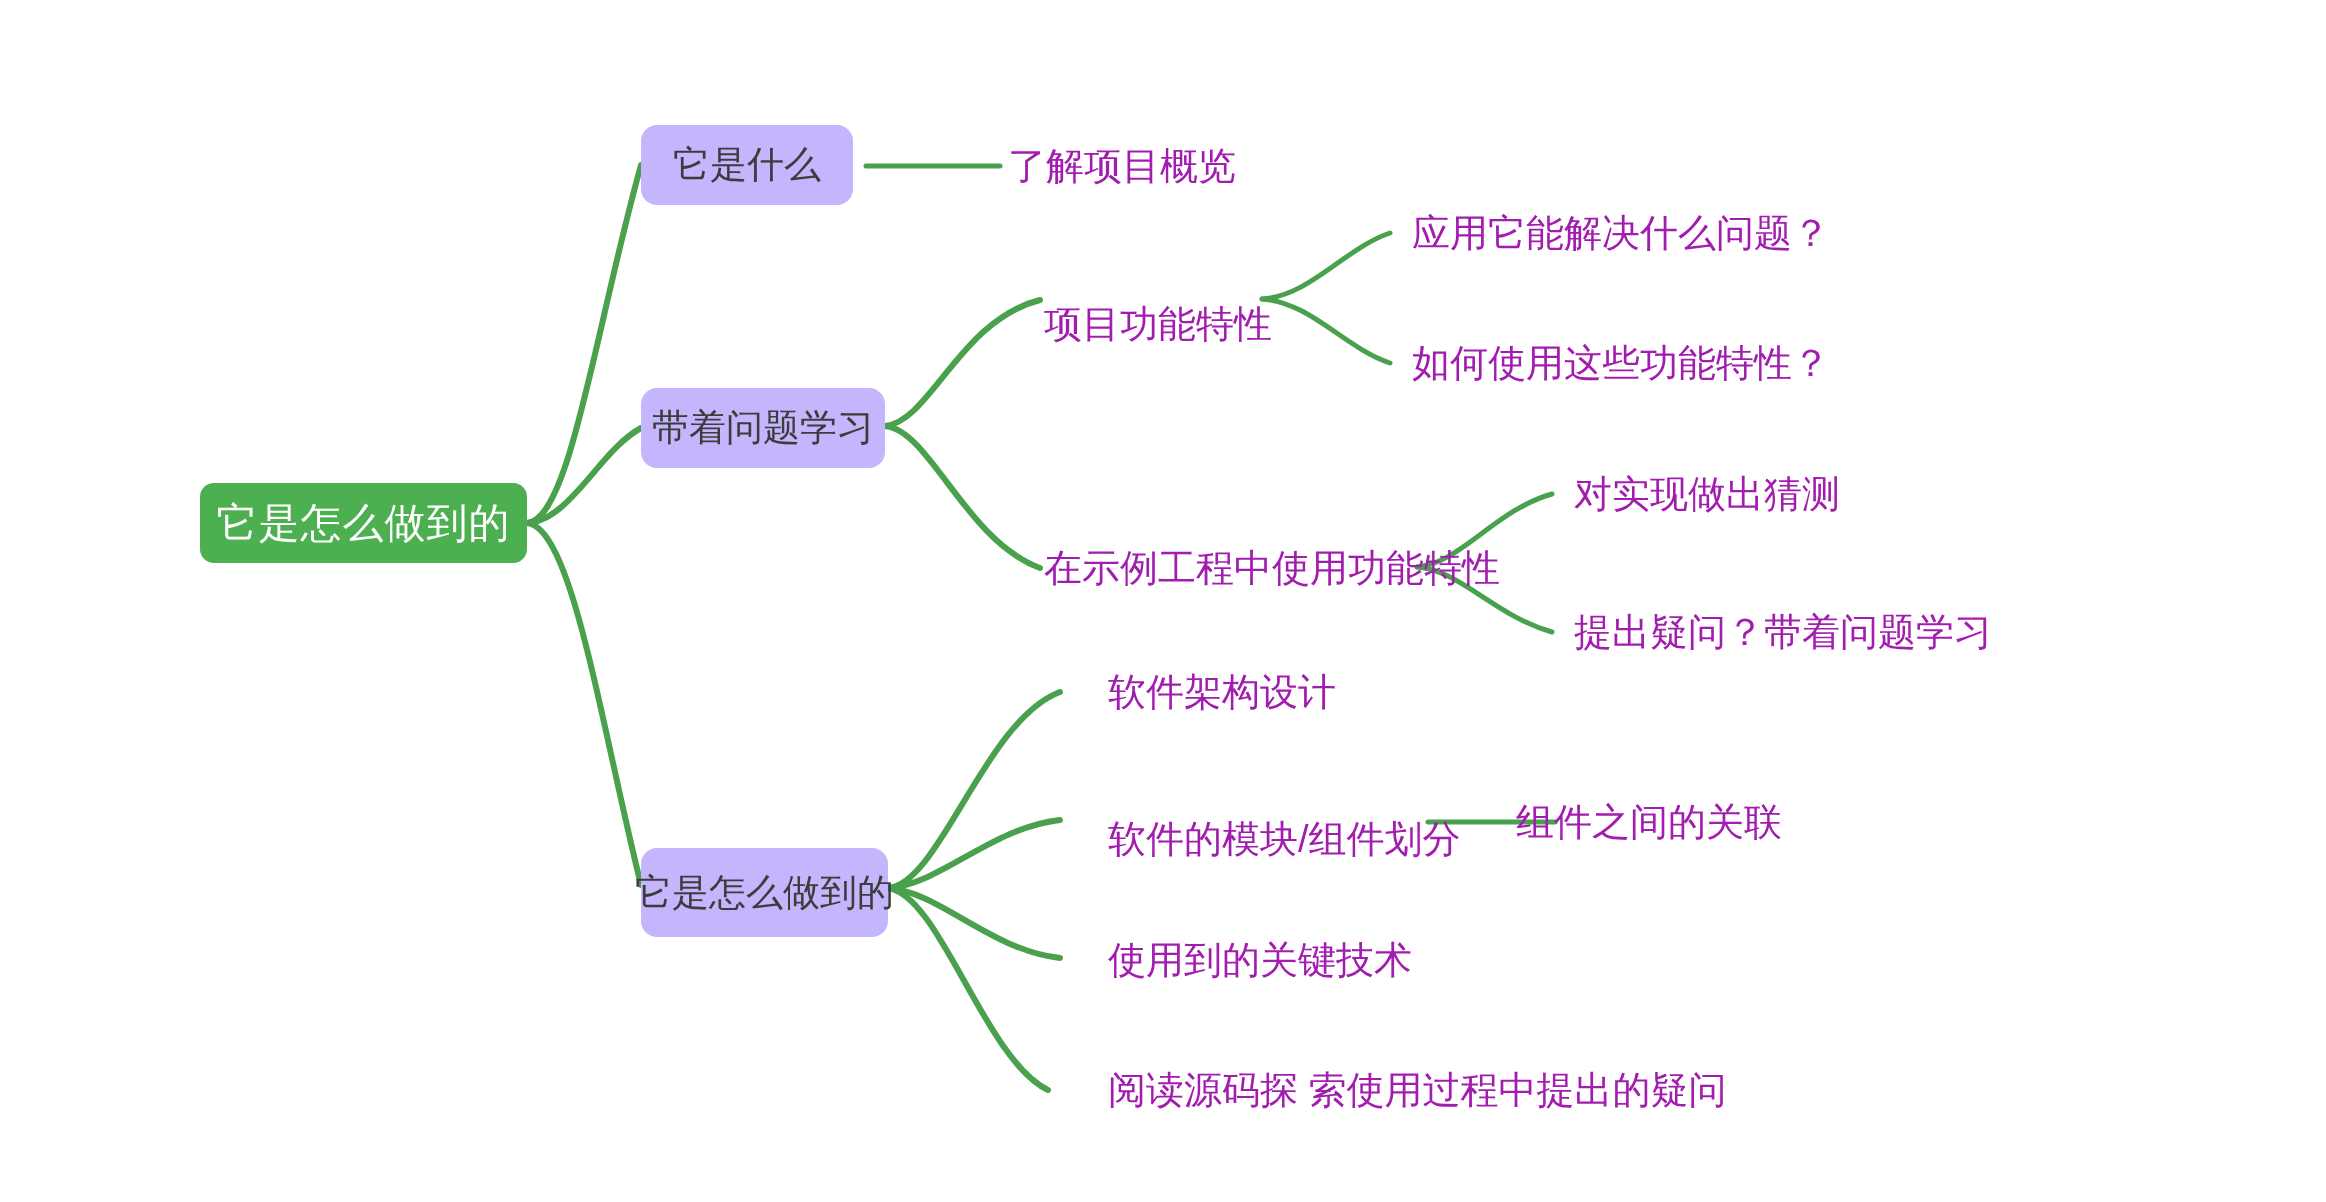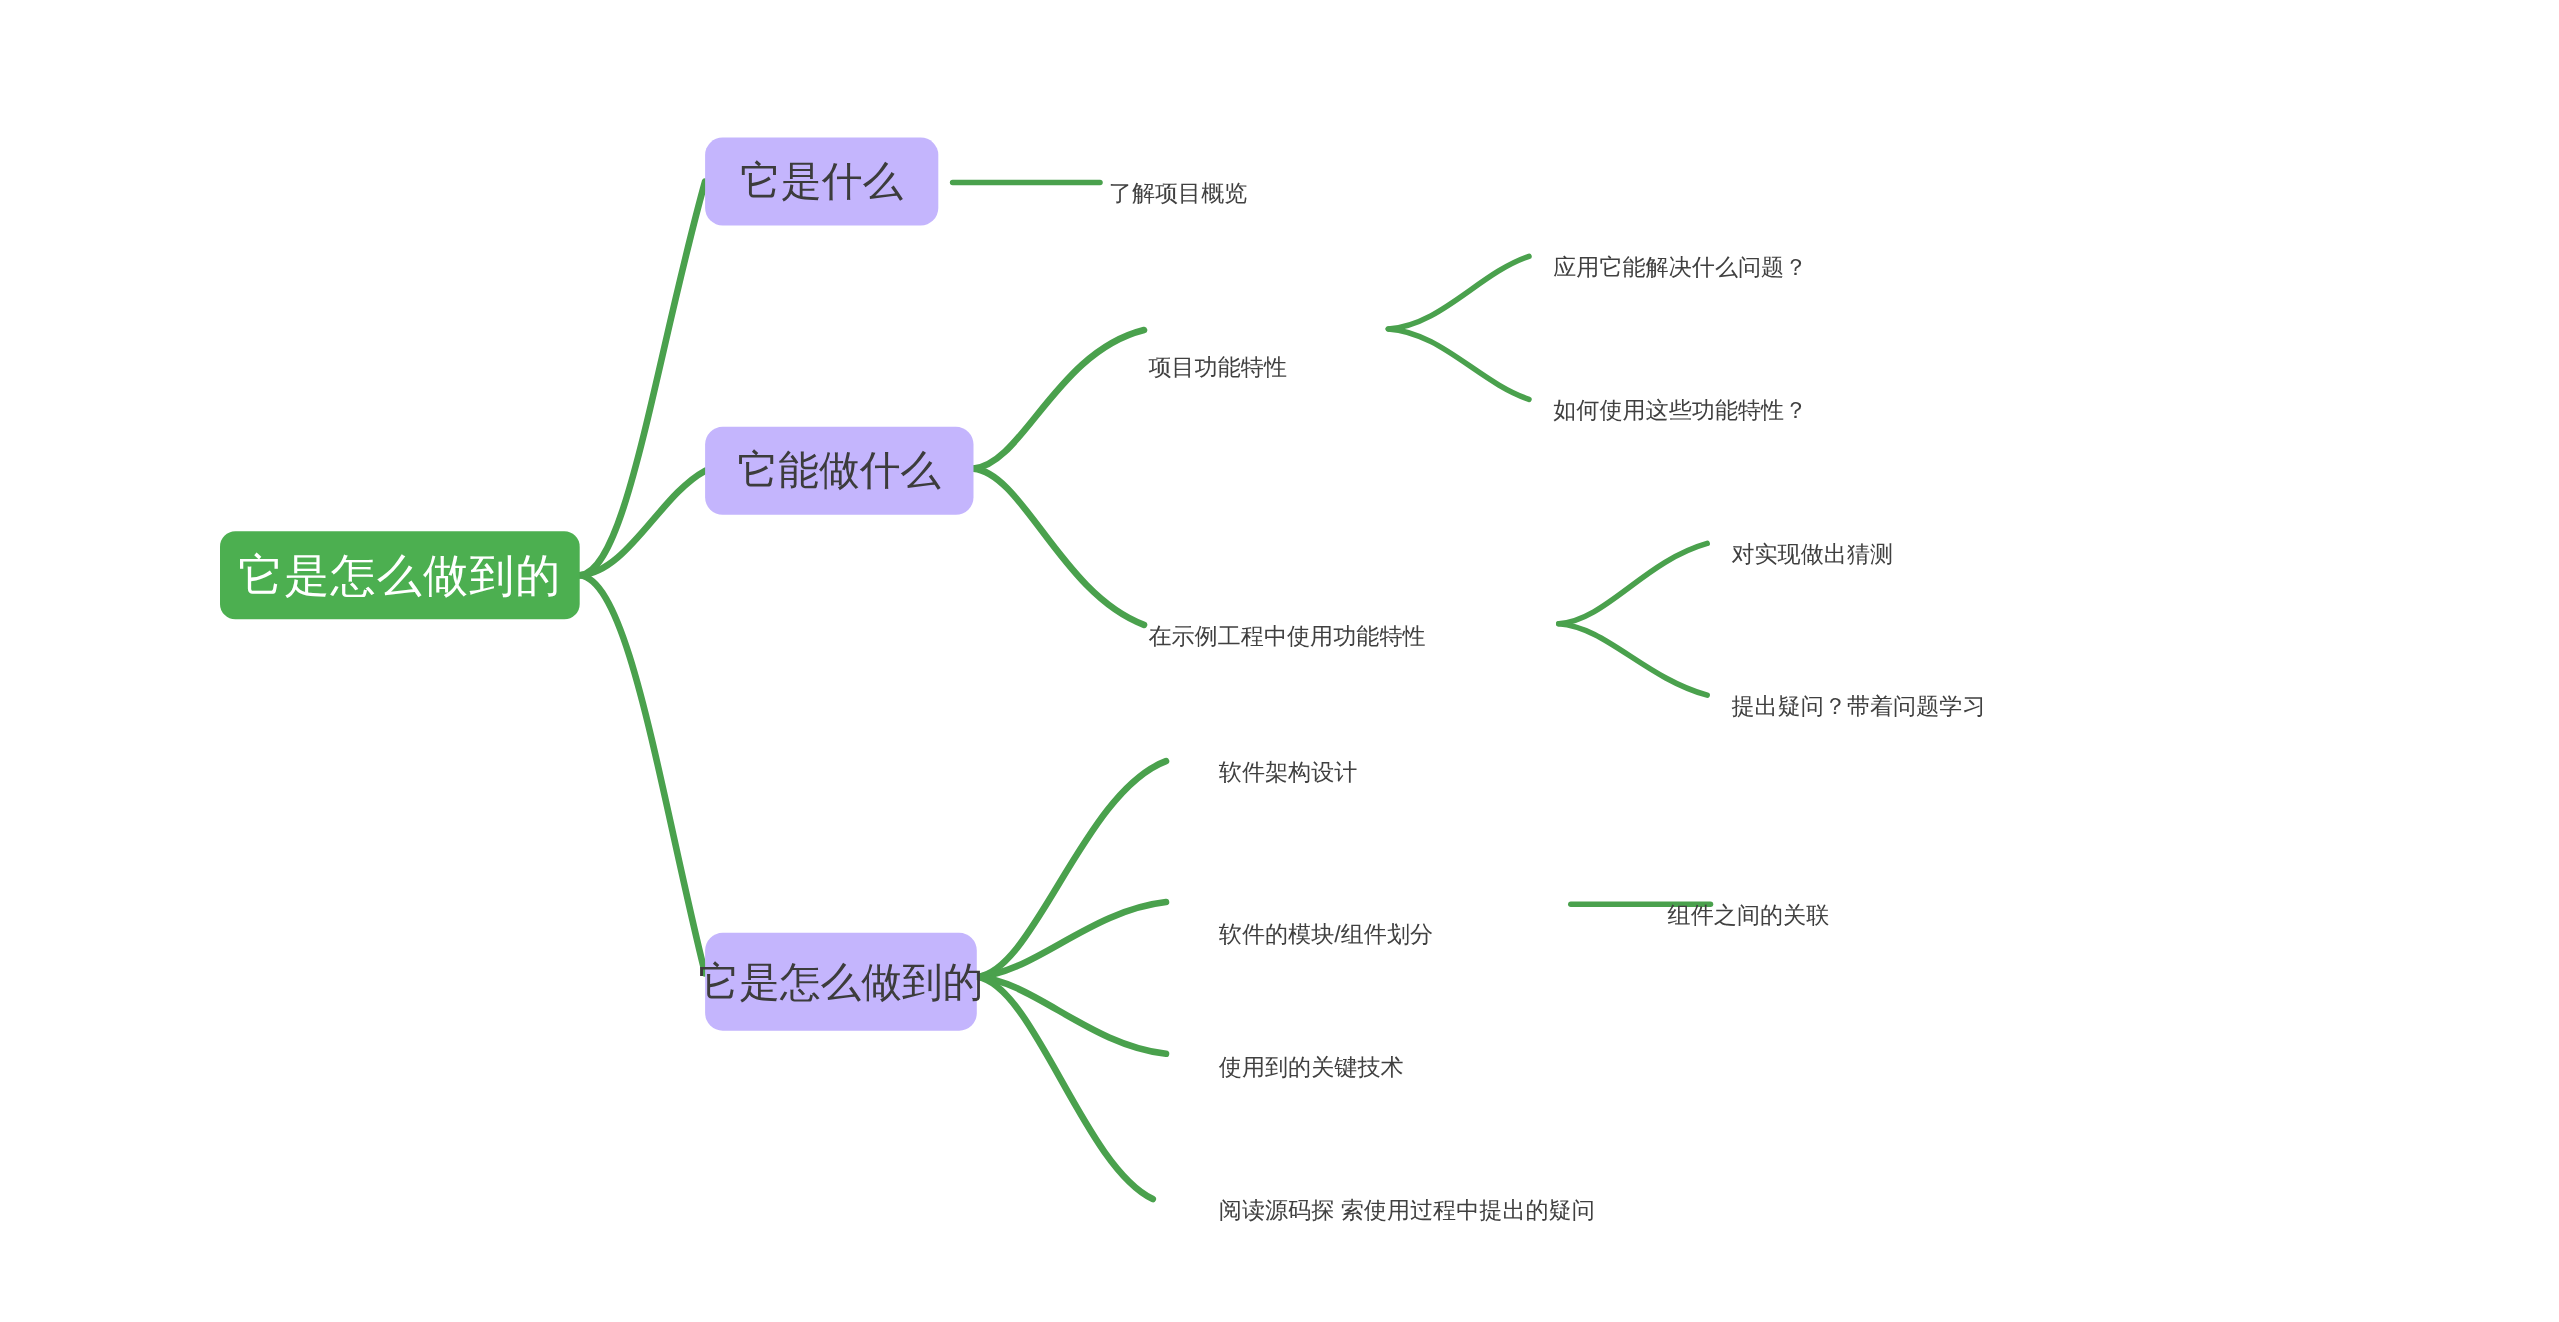--- a/index.html
+++ b/index.html
@@ -46,26 +46,25 @@
     padding: 0 30px;
   }
   .node-branch {
     background: #c4b5fd;
     color: #3c3c3c;
     border-radius: 16px;
     font-size: 37px;
     padding: 0 30px;
   }
   .node-leaf {
-    color: #404040;
-    font-size: 21px;
+    color: #a21caf;
+    font-size: 38px;
     background: transparent;
     justify-content: flex-start;
     padding: 0;
-    align-items: flex-end;
   }
 </style>
 </head>
 <body>
 
 <div id="canvas">
 
   <svg class="links" viewBox="0 0 2326 1202" xmlns="http://www.w3.org/2000/svg">
     <g fill="none" stroke="#4aa14d" stroke-linecap="round">
 
@@ -101,21 +100,21 @@
 
   <div class="node node-branch" style="left:641px; top:125px; width:212px; height:80px;">
     <span>它是什么</span>
   </div>
 
   <div class="node node-leaf" style="left:1008px; top:142px; width:300px; height:48px;">
     <span>了解项目概览</span>
   </div>
 
   <div class="node node-branch" style="left:641px; top:388px; width:244px; height:80px;">
-    <span>它能做什么</span>
+    <span>带着问题学习</span>
   </div>
 
   <div class="node node-leaf" style="left:1044px; top:276px; width:300px; height:48px;margin-top:24px;">
     <span>项目功能特性</span>
   </div>
 
   <div class="node node-leaf" style="left:1412px; top:209px; width:400px; height:48px;">
     <span>应用它能解决什么问题？</span>
   </div>
 

